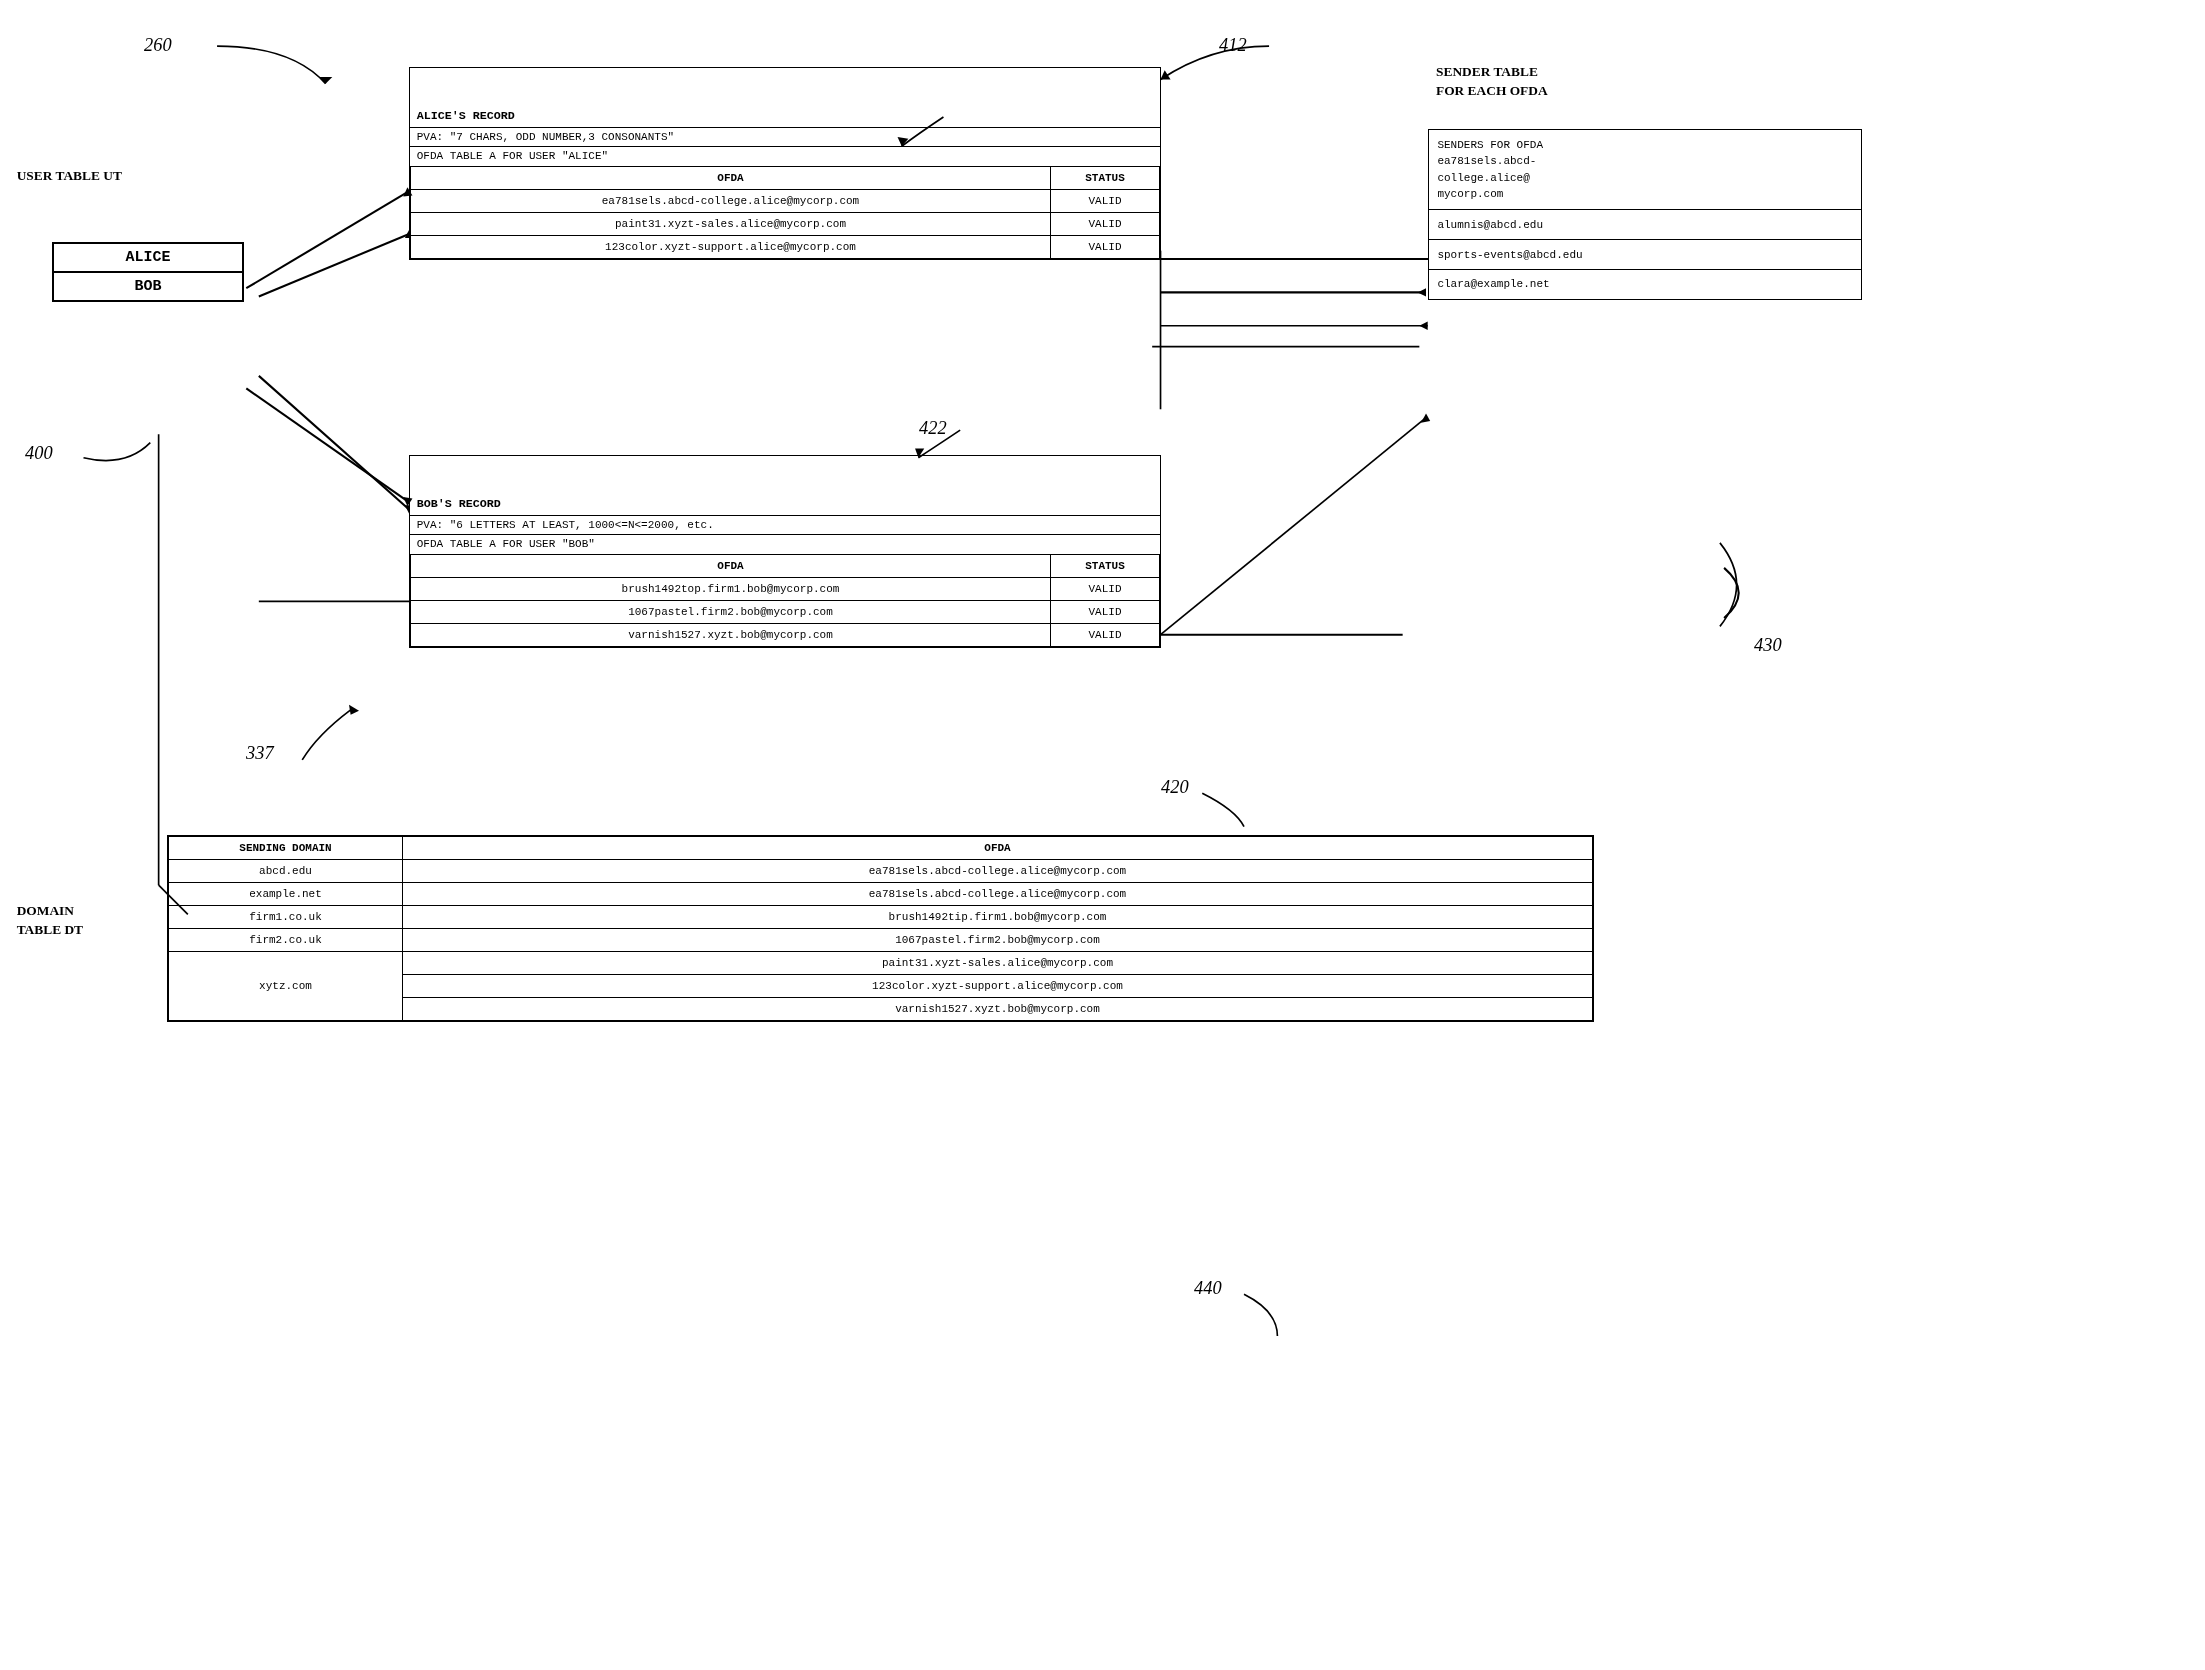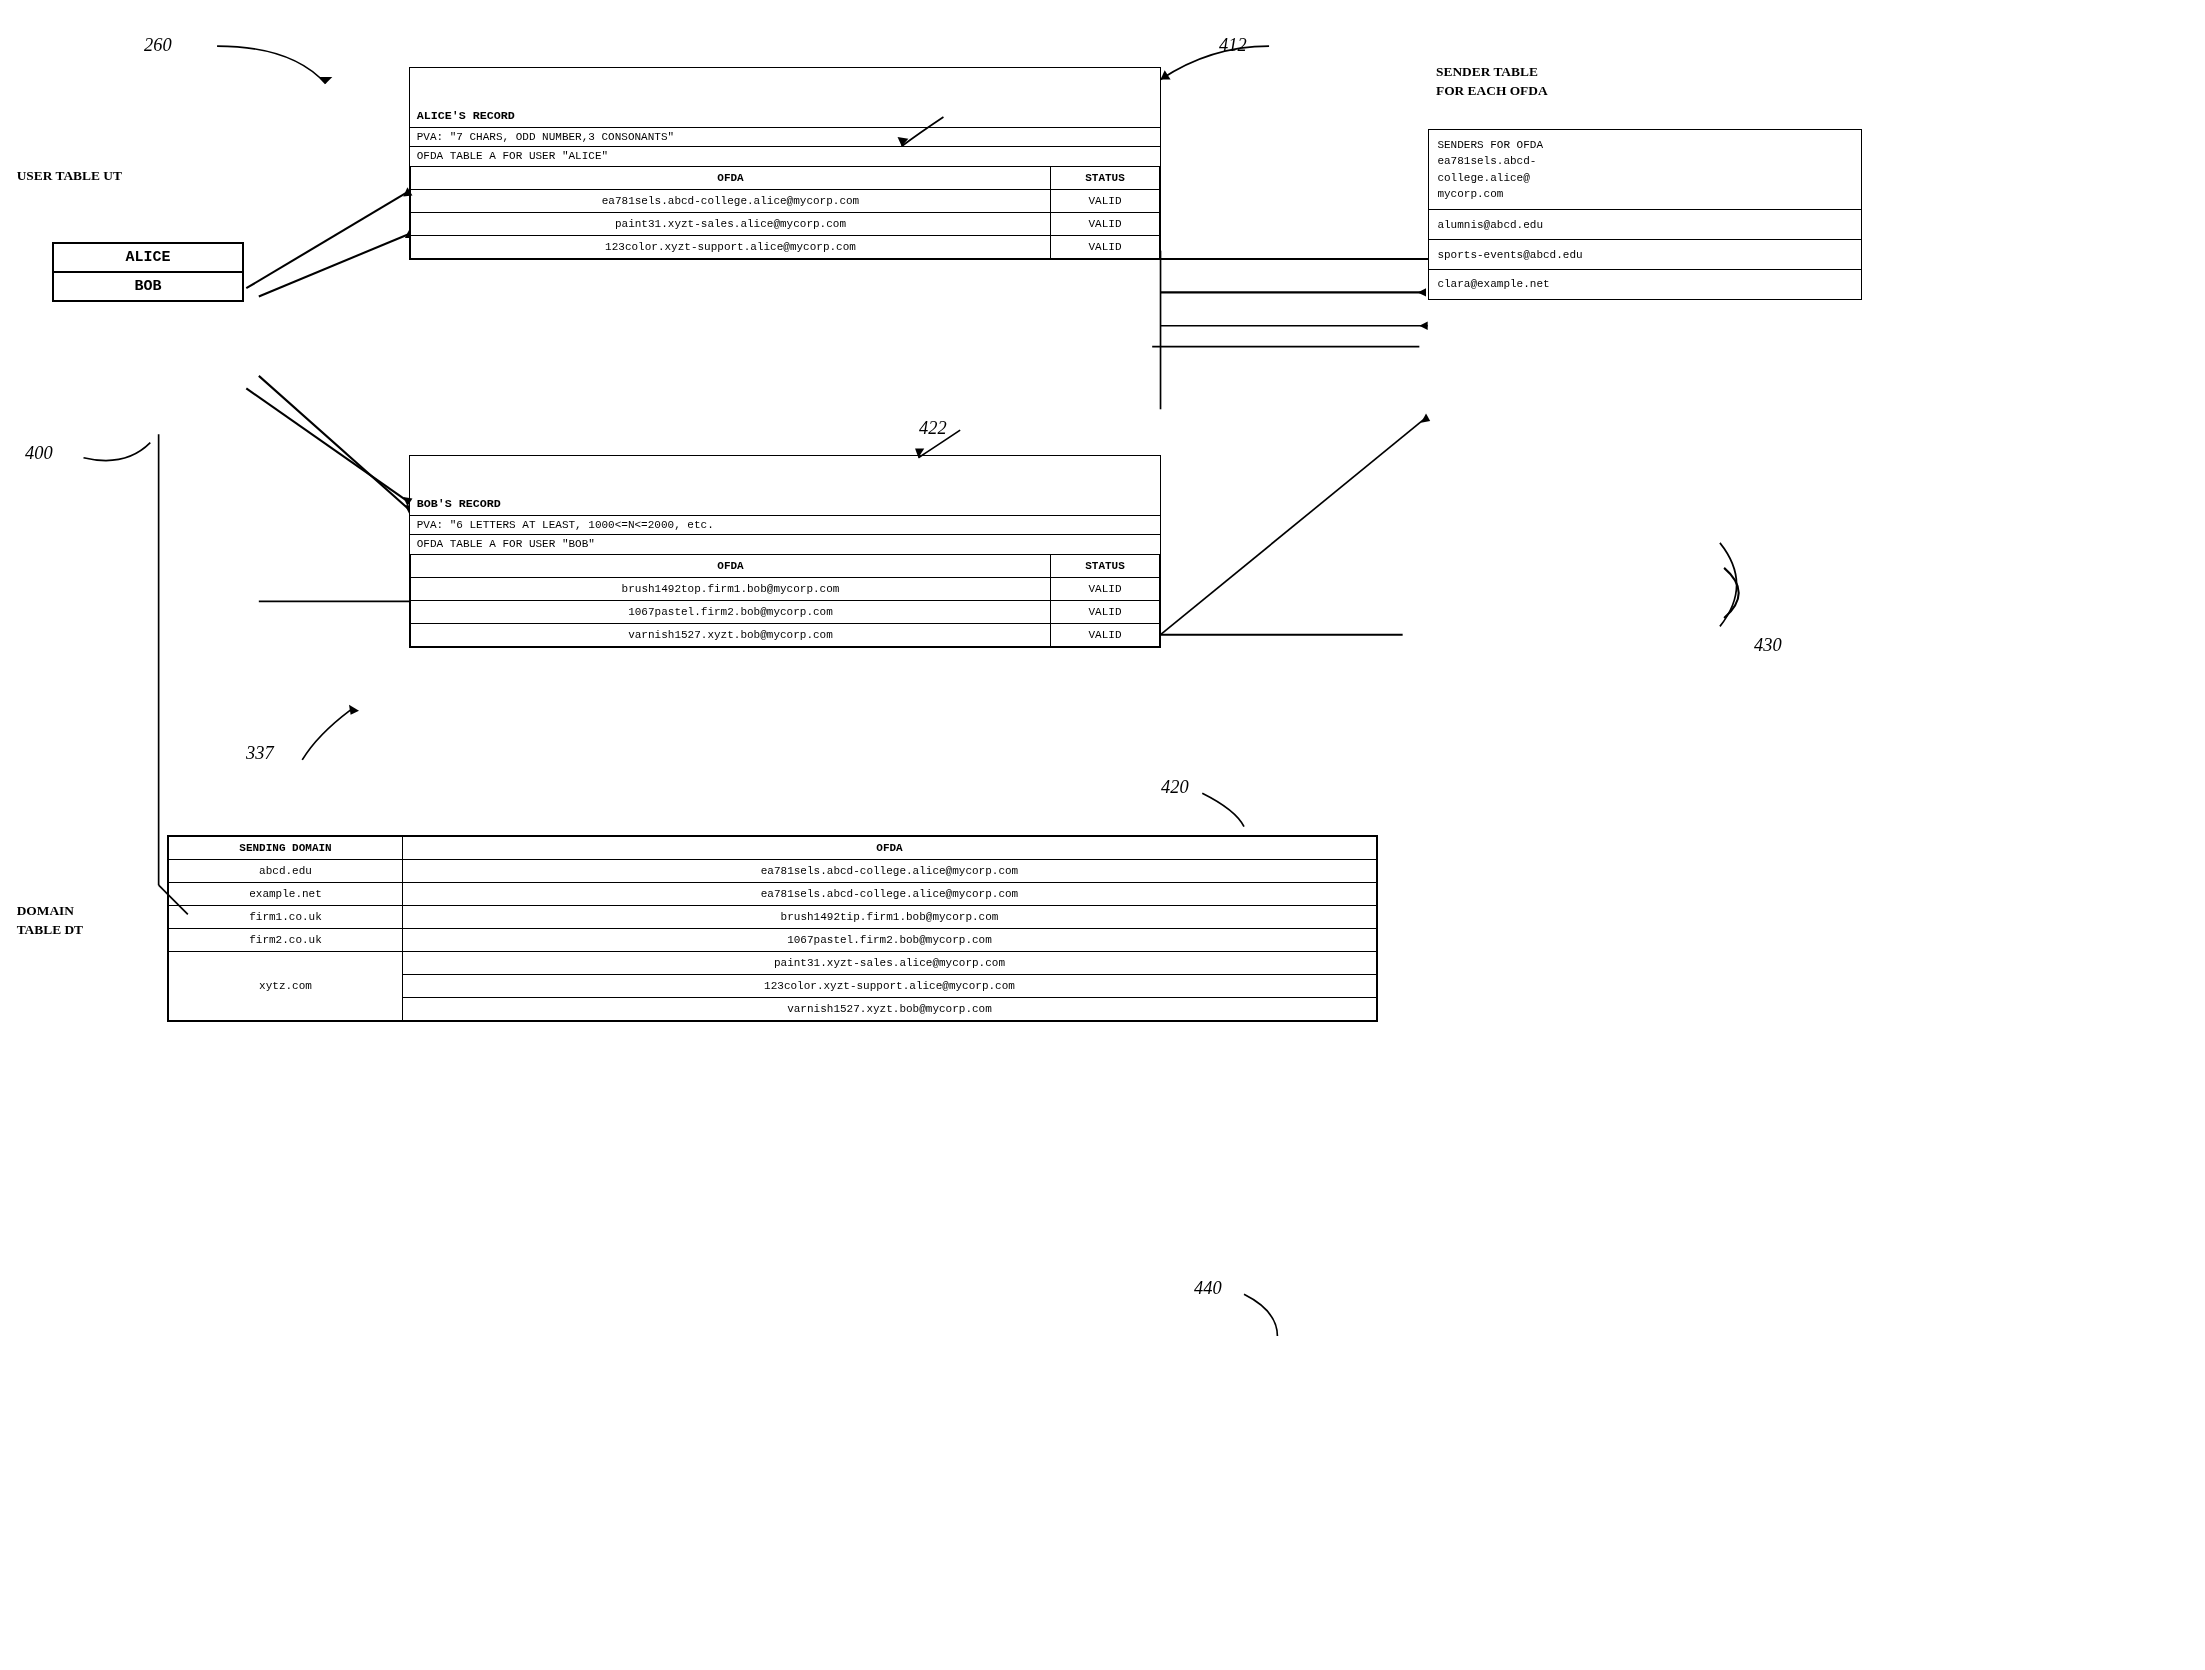--- a/index.html
+++ b/index.html
@@ -201,21 +201,21 @@
 
     <div style="padding:8.4px; font-family:'Courier New'; font-size:11px; border-bottom:1.7px solid #000;">alumnis@abcd.edu</div>
     <div style="padding:8.4px; font-family:'Courier New'; font-size:11px; border-bottom:1.7px solid #000;">sports-events@abcd.edu</div>
     <div style="padding:8.4px; font-family:'Courier New'; font-size:11px;">clara@example.net</div>
   </div>
 
   <div class="ref-num" style="top:635px; left:1754px;">430</div>
 
   <div class="diagram-label" style="top:902px; left:16.7px; line-height:1.4;">DOMAIN<br>TABLE DT</div>
 
-  <div class="box" style="top:835px; left:167px; width:1211px;">
+  <div class="box" style="top:835px; left:167px; width:1427px;">
     <table>
       <thead>
         <tr>
           <th style="width:234px;">SENDING DOMAIN</th>
           <th>OFDA</th>
         </tr>
       </thead>
       <tbody>
         <tr>
           <td>abcd.edu</td>

